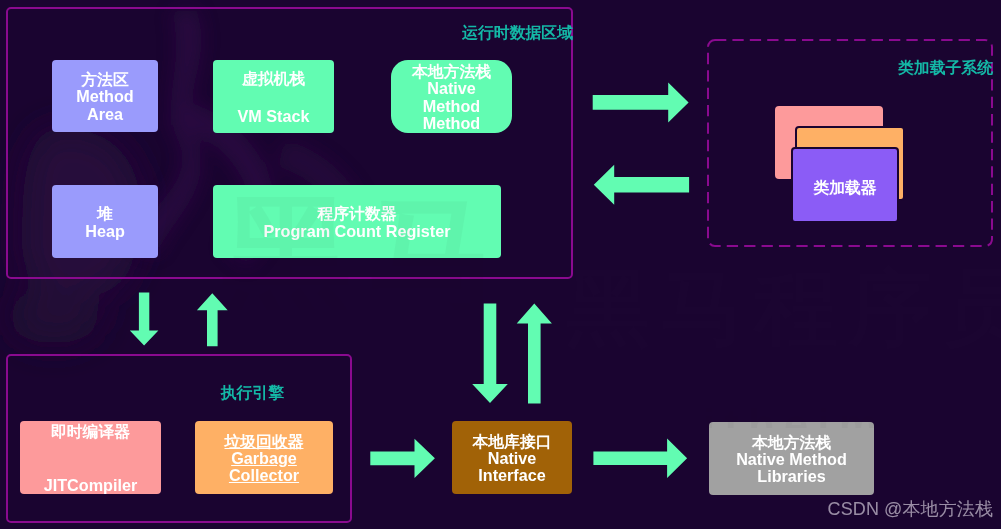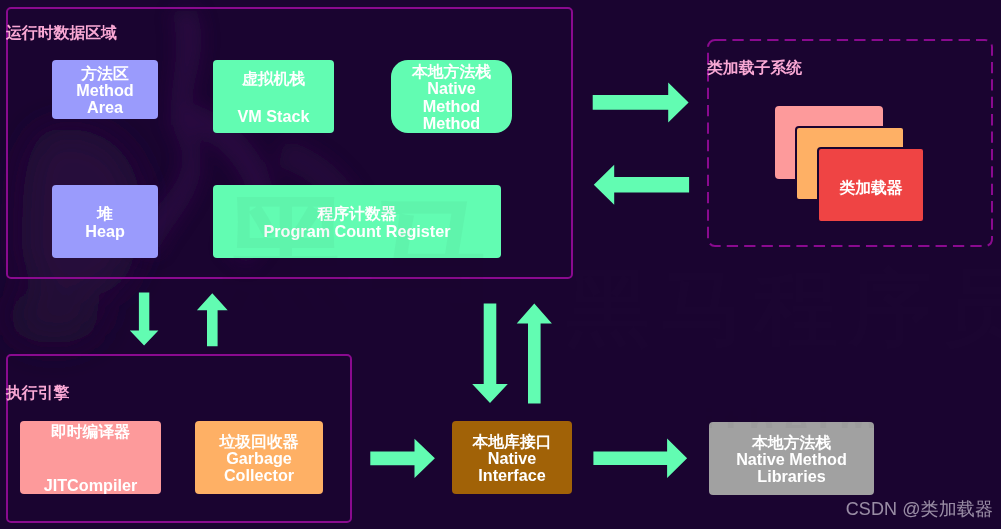--- a/index.html
+++ b/index.html
@@ -7,22 +7,22 @@
   #stage{position:relative;width:1001px;height:529px;overflow:hidden;
          background:#1a0430;font-family:"Liberation Sans",sans-serif;
          -webkit-font-smoothing:antialiased;}
   .bg{position:absolute;left:0;top:0;}
   .box{position:absolute;box-sizing:border-box;}
   .card{position:absolute;box-sizing:border-box;display:flex;flex-direction:column;
         align-items:center;justify-content:center;color:#fff;font-weight:bold;
         font-size:16.2px;line-height:17.2px;text-align:center;border-radius:4px;padding-top:2px;}
   .card .ln{display:block;white-space:nowrap;}
   .card .cjk{font-size:15.8px;}
-  .grouptitle{position:absolute;color:#f9a8d4;font-weight:bold;font-size:15.85px;
-              line-height:16px;text-align:left;}
+  .grouptitle{position:absolute;color:#14b8a6;font-weight:bold;font-size:15.85px;
+              line-height:16px;text-align:right;}
   .arrows{position:absolute;left:0;top:0;}
   .bgtext{position:absolute;left:566px;top:252px;font-size:84px;font-weight:bold;
           color:rgba(255,255,255,.0085);letter-spacing:10px;white-space:nowrap;}
   .bgtext2{position:absolute;left:176px;top:360px;font-size:52px;font-weight:bold;
            color:rgba(255,255,255,.0055);letter-spacing:3px;white-space:nowrap;}
   #wm{position:absolute;right:8px;bottom:8px;color:rgba(232,226,238,.62);
       font-size:18px;letter-spacing:.1px;white-space:nowrap;}
   .ovl{position:absolute;left:222px;top:170px;font-size:130px;font-weight:bold;
        color:rgba(0,0,0,.030);letter-spacing:16px;white-space:nowrap;
        overflow:hidden;width:276px;height:140px;mix-blend-mode:multiply;}
@@ -53,21 +53,21 @@
  <g filter="url(#blurB)" opacity=".62">
   <path d="M178 100 C220 108 254 138 268 174 C282 208 272 244 246 266 L224 246 C246 228 254 202 242 178 C228 150 200 130 166 124 Z" fill="#33104a"></path>
   <path d="M196 10 C214 62 178 92 196 140 C214 188 176 214 156 254 L132 242 C156 200 196 180 178 140 C160 100 186 66 172 12 Z" fill="#331049"></path>
   <path d="M286 140 C322 150 352 178 364 208 L340 222 C330 196 306 174 276 166 Z" fill="#2c0c41"></path>
  </g>
 </svg>
 <div class="bgtext">黑马程序员</div>
 <div class="bgtext2">www.itheima.com</div>
 <div class="box" style="left:6px;top:7px;width:567px;height:272px;border:2px solid #8a0a8f;border-radius:5px;"></div>
 <div class="grouptitle" style="left:6px;top:25px;width:567px;">运行时数据区域</div>
-<div class="card" style="left:52px;top:60px;width:106px;height:59px;background:#9a9bfc;">
+<div class="card" style="left:52px;top:60px;width:106px;height:72px;background:#9a9bfc;">
 <span class="ln cjk">方法区</span>
 <span class="ln">Method</span>
 <span class="ln">Area</span>
 </div>
 <div class="card" style="left:213px;top:60px;width:121px;height:73px;background:#62fcb2;gap:20px;">
 <span class="ln cjk">虚拟机栈</span>
 <span class="ln">VM Stack</span>
 </div>
 <div class="card" style="left:391px;top:60px;width:121px;height:73px;background:#62fcb2;border-radius:17px;">
 <span class="ln cjk">本地方法栈</span>
@@ -84,30 +84,30 @@
 <span class="ln">Program Count Register</span>
 </div>
 <svg class="bg" width="1001" height="529" viewBox="0 0 1001 529">
       <rect x="708" y="40" width="284" height="206" rx="7" ry="7" fill="none" stroke="#8a0a8f" stroke-width="2" stroke-dasharray="11.3 6.1"></rect>
     </svg>
 <div class="grouptitle" style="left:707px;top:60px;width:286px;">类加载子系统</div>
 <div class="card" style="left:775px;top:106px;width:108px;height:73px;background:#fd9a9b;">
 </div>
 <div class="card" style="left:795px;top:126px;width:110px;height:75px;background:#feb065;border:2px solid #1a0430;">
 </div>
-<div class="card" style="left:817px;top:147px;width:108px;height:76px;background:#ef4444;border:2px solid #1a0430;padding-top:6px;">
+<div class="card" style="left:791px;top:147px;width:108px;height:76px;background:#8b5cf6;border:2px solid #1a0430;padding-top:6px;">
 <span class="ln cjk">类加载器</span>
 </div>
 <div class="box" style="left:6px;top:354px;width:346px;height:169px;border:2px solid #8a0a8f;border-radius:5px;"></div>
 <div class="grouptitle" style="left:6px;top:385px;width:278px;">执行引擎</div>
 <div class="card" style="left:20px;top:421px;width:141px;height:73px;background:#fd9a9b;justify-content:space-between;">
 <span class="ln cjk">即时编译器</span>
 <span class="ln">JITCompiler</span>
 </div>
-<div class="card" style="left:195px;top:421px;width:128px;height:73px;background:#feb065;">
+<div class="card" style="left:195px;top:421px;width:138px;height:73px;background:#feb065;text-decoration:underline;">
 <span class="ln cjk">垃圾回收器</span>
 <span class="ln">Garbage</span>
 <span class="ln">Collector</span>
 </div>
 <div class="card" style="left:452px;top:421px;width:120px;height:73px;background:#a16207;">
 <span class="ln cjk">本地库接口</span>
 <span class="ln">Native</span>
 <span class="ln">Interface</span>
 </div>
 <div class="card" style="left:709px;top:422px;width:165px;height:73px;background:#a1a1a1;">
@@ -120,14 +120,14 @@
 <polygon points="689.1,177.1 614.2,177.1 614.2,164.8 593.8,184.8 614.2,204.8 614.2,192.5 689.1,192.5" fill="#62fcb2"></polygon>
 <polygon points="138.9,292.6 138.9,330.5 129.8,330.5 144.1,345.5 158.4,330.5 149.3,330.5 149.3,292.6" fill="#62fcb2"></polygon>
 <polygon points="207.0,346.2 207.0,310.2 196.9,310.2 212.3,293.2 227.7,310.2 217.6,310.2 217.6,346.2" fill="#62fcb2"></polygon>
 <polygon points="483.7,303.5 483.7,384.0 472.2,384.0 490.0,403.0 507.8,384.0 496.3,384.0 496.3,303.5" fill="#62fcb2"></polygon>
 <polygon points="528.0,403.5 528.0,323.5 516.7,323.5 534.3,303.5 551.9,323.5 540.6,323.5 540.6,403.5" fill="#62fcb2"></polygon>
 <polygon points="370.3,451.4 414.5,451.4 414.5,438.7 434.9,458.3 414.5,477.9 414.5,465.2 370.3,465.2" fill="#62fcb2"></polygon>
 <polygon points="593.4,451.4 667.1,451.4 667.1,438.5 687.1,458.2 667.1,477.9 667.1,465.0 593.4,465.0" fill="#62fcb2"></polygon>
 </svg>
 <div class="ovl">黑马程序员</div>
 <div class="ovl2">itheima</div>
-<div id="wm">CSDN @类加载器</div>
+<div id="wm">CSDN @本地方法栈</div>
 </div>
 
 </body></html>

